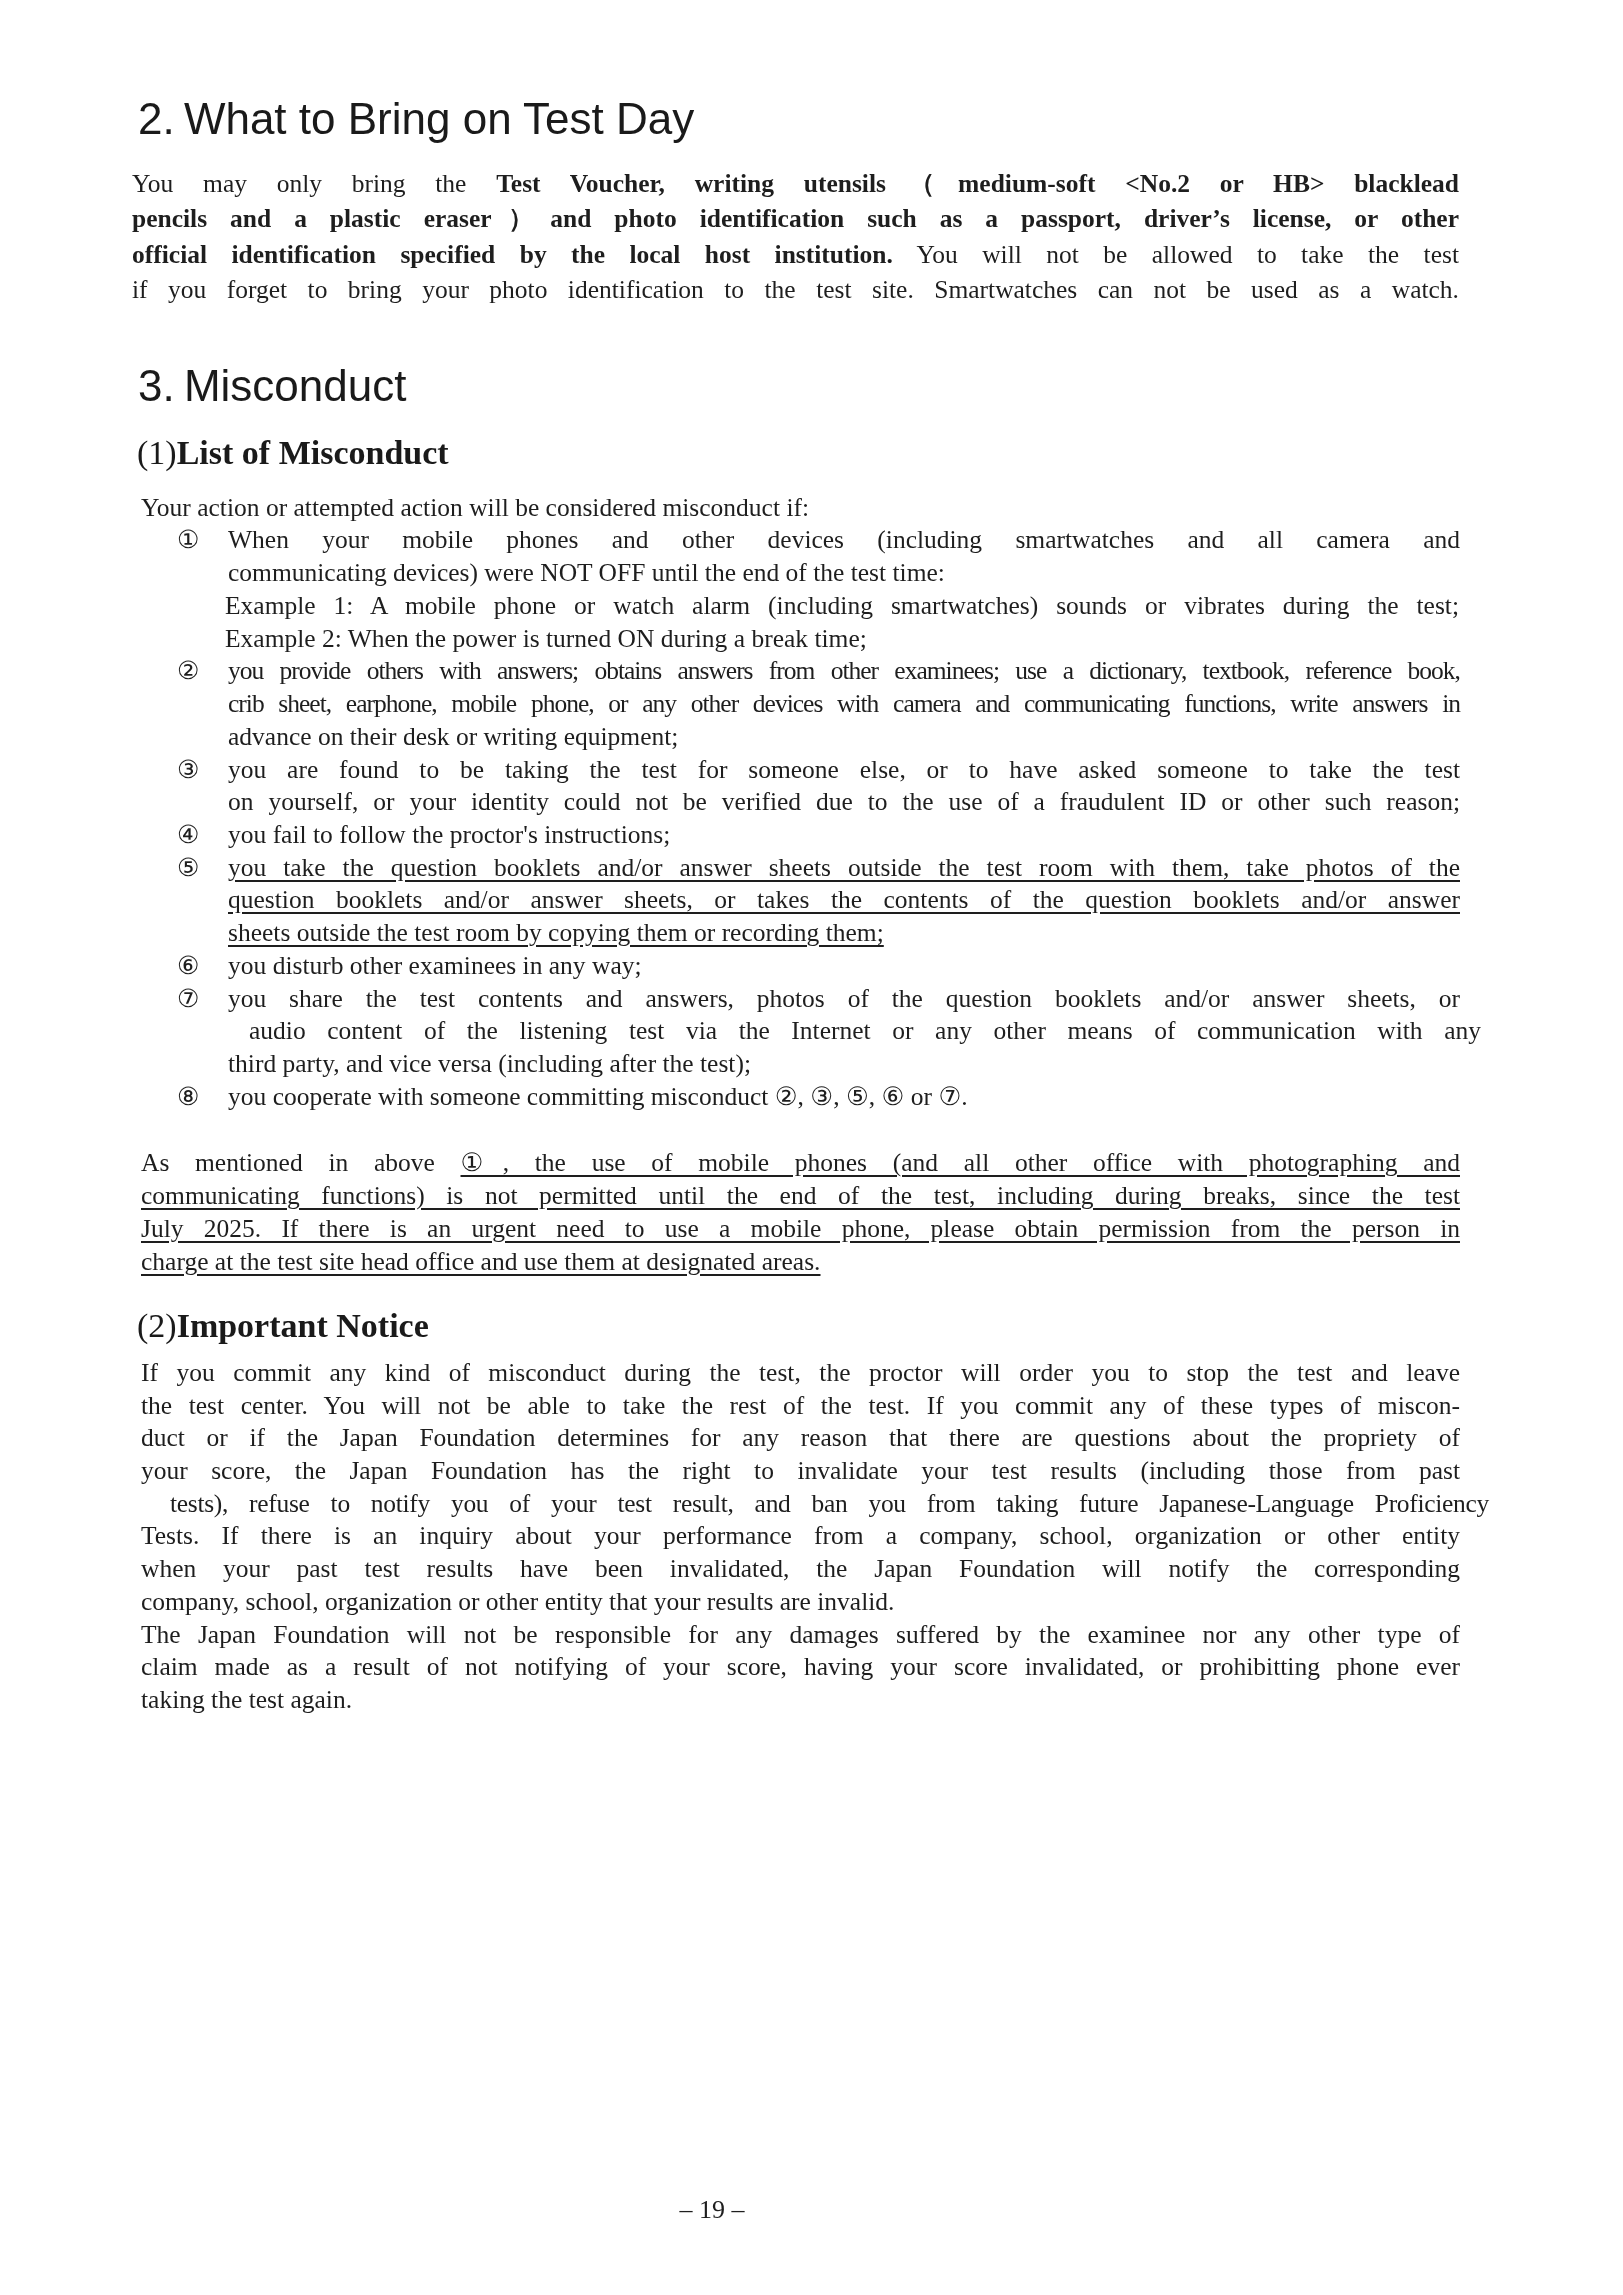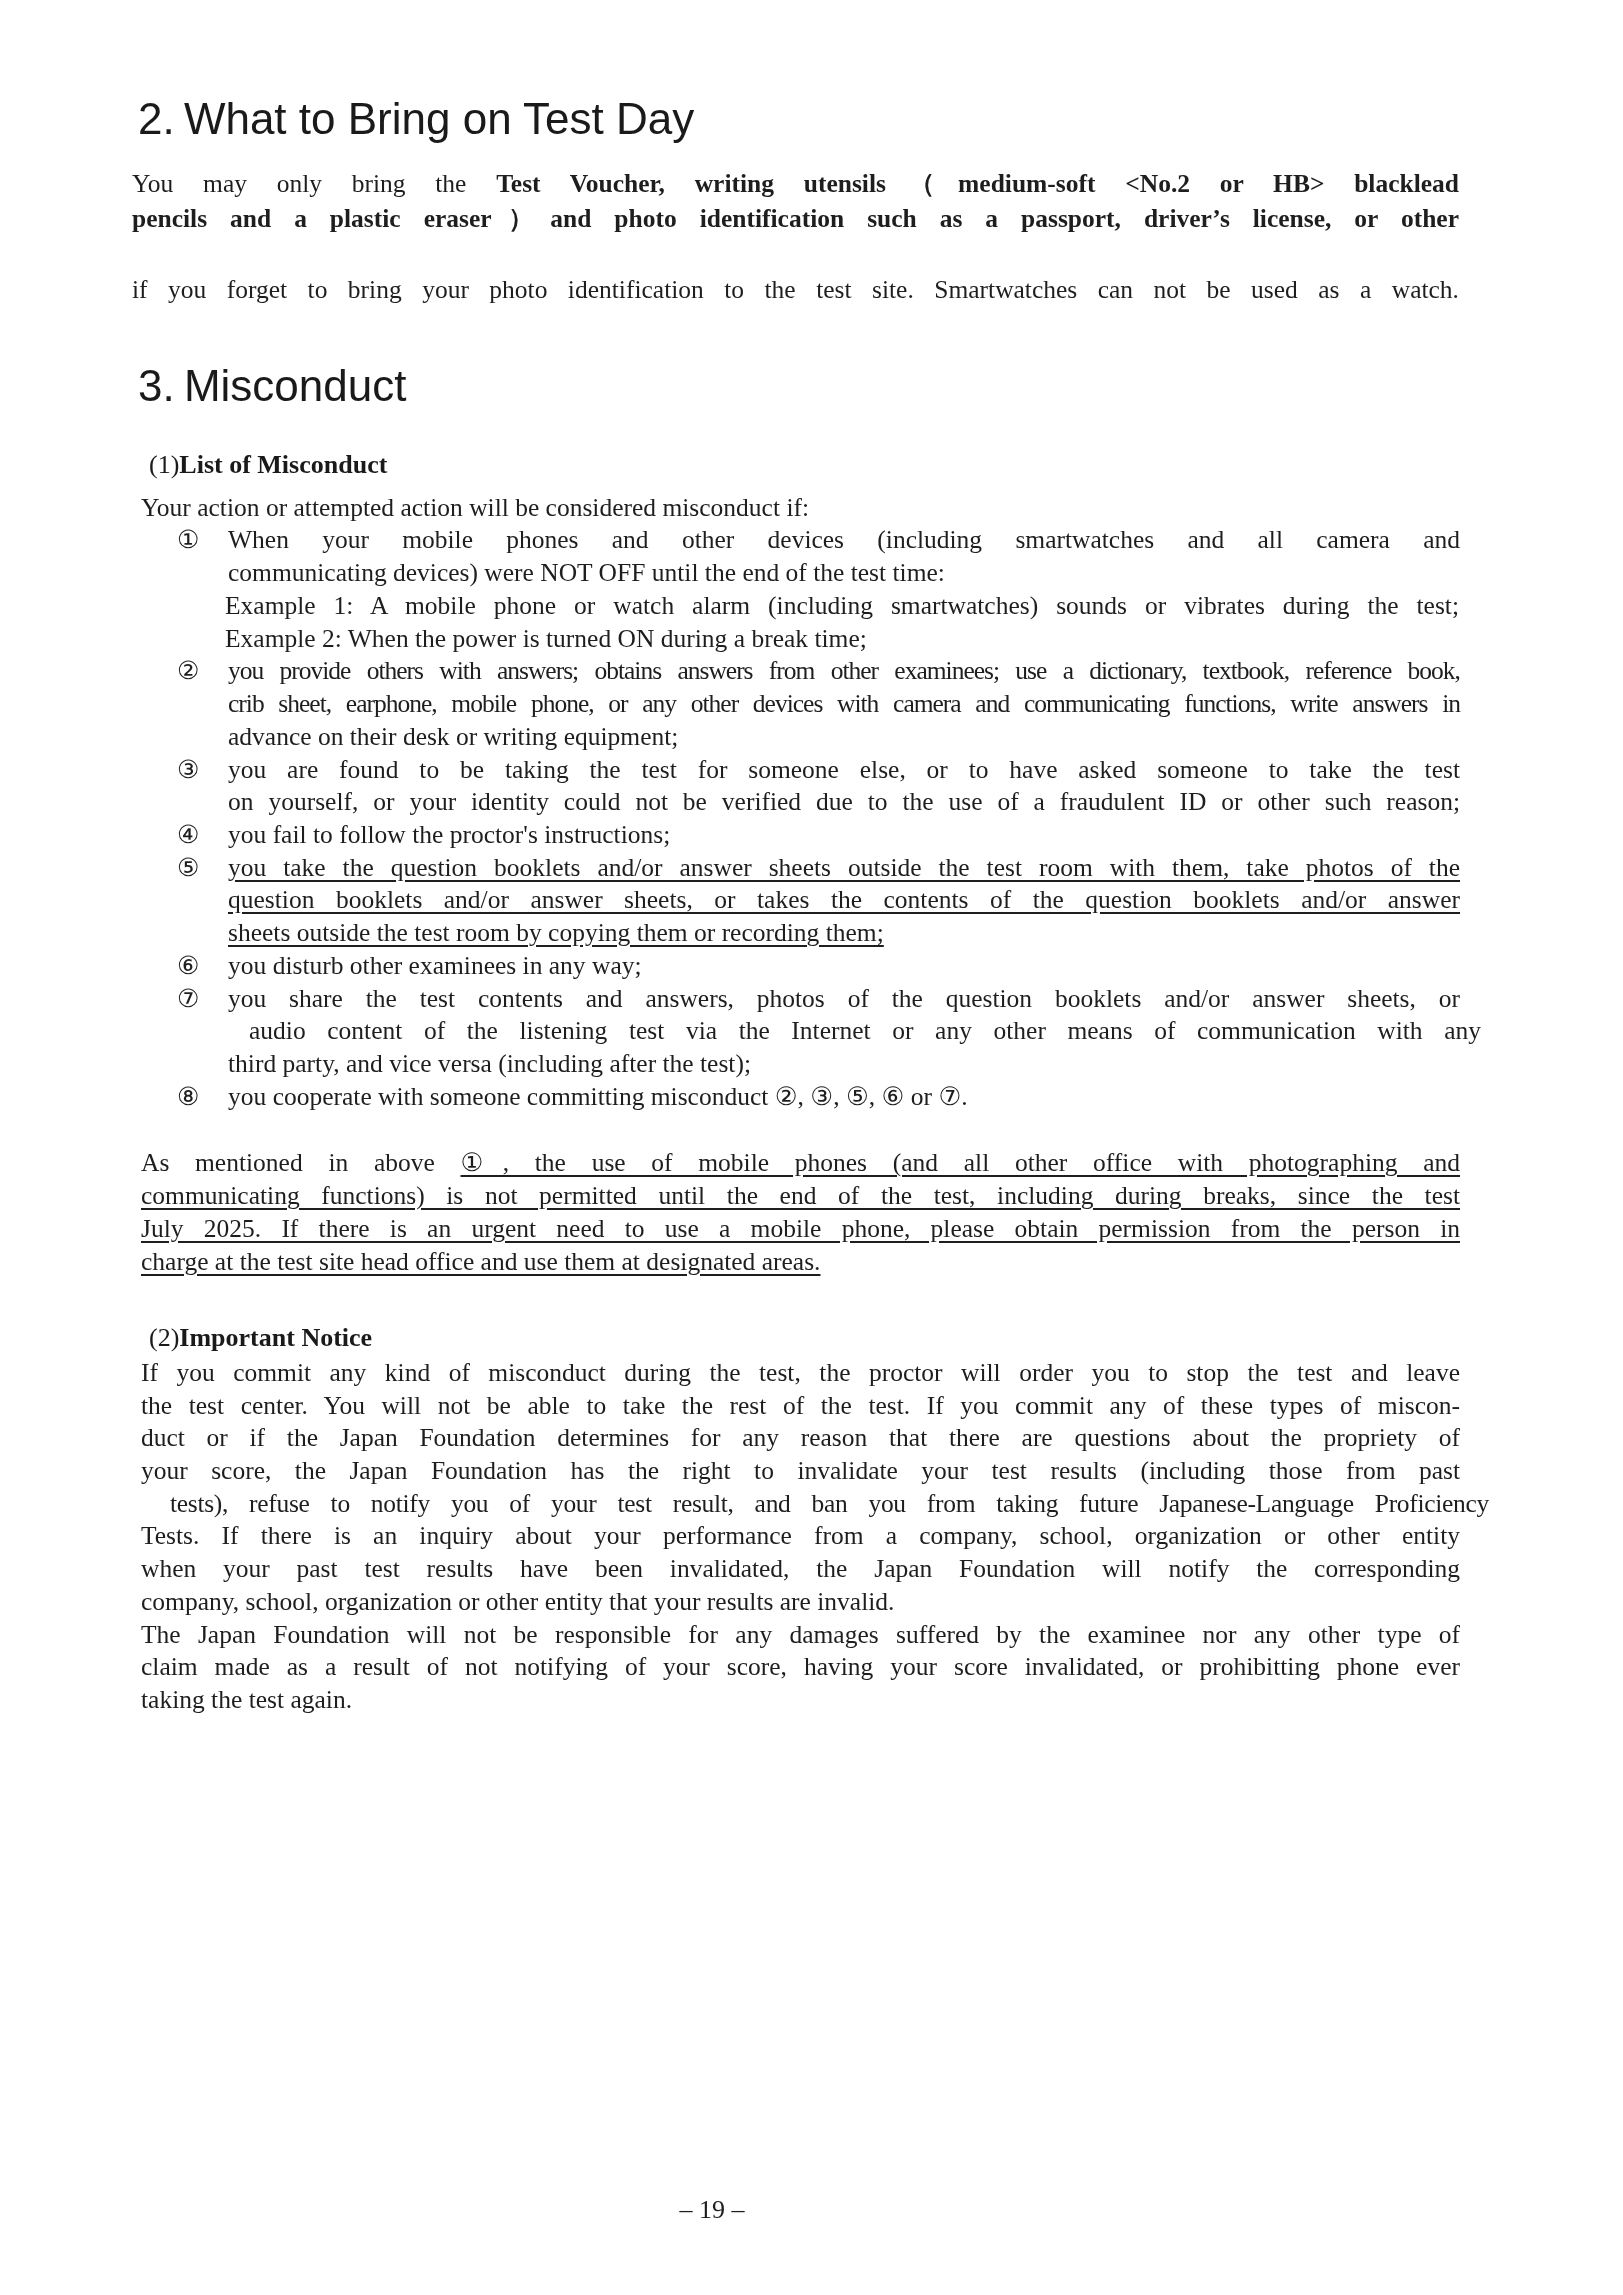--- a/index.html
+++ b/index.html
@@ -7,21 +7,21 @@
   .page { position: absolute; left: 0; top: 0; width: 1623px; height: 2295px; background: #fff; }
   .h2 {
     position: absolute; left: 130px;
     font-family: "Liberation Sans", sans-serif; font-weight: normal;
     font-size: 44px; line-height: 52px; color: #1a1a1a; white-space: nowrap; margin: 8px;
   }
   .h2 .num { display: inline-block; margin-right: 9.2px; }
   .h3 {
     position: absolute; left: 137px;
     font-family: "Liberation Serif", serif; font-weight: bold;
-    font-size: 26px; line-height: 37px; color: #1a1a1a; white-space: nowrap; margin: 12px;
+    font-size: 34px; line-height: 37px; color: #1a1a1a; white-space: nowrap; margin: 0;
   }
   .h3 .paren { font-weight: normal; }
   .line {
     position: absolute; font-family: "Liberation Serif", serif;
     font-size: 25.5px; line-height: 33px; white-space: nowrap; color: #1e1e1e;
     text-align: justify; text-align-last: justify;
   }
   .line.last { text-align-last: left; }
   .full { left: 132px; width: 1327px; }
   .body2 { left: 141px; width: 1319px; }
@@ -41,20 +41,21 @@
 <body>
 
 <div class="page">
 
   <h2 class="h2" style="top:85px;">
     <span class="num">2.</span><span>What to Bring on Test Day</span>
   </h2>
 
   <div class="line full" style="top:167px;"><span>You may only bring the </span><b>Test Voucher, writing utensils（medium-soft &lt;No.2 or HB&gt; blacklead</b></div>
   <div class="line full" style="top:202px;"><b>pencils and a plastic eraser）and photo identification such as a passport, driver’s license, or other</b></div>
+  <div class="line full" style="top:238px;"><b>official identification specified by the local host institution.</b><span> You will not be allowed to take the test</span></div>
   <div class="line full" style="top:273px;"><span>if you forget to bring your photo identification to the test site. Smartwatches can not be used as a watch.</span></div>
 
   <h2 class="h2" style="top:352px;">
     <span class="num">3.</span><span>Misconduct</span>
   </h2>
 
   <h3 class="h3" style="top:434px;">
     <span class="paren">(1)</span><span>List of Misconduct</span>
   </h3>
 

